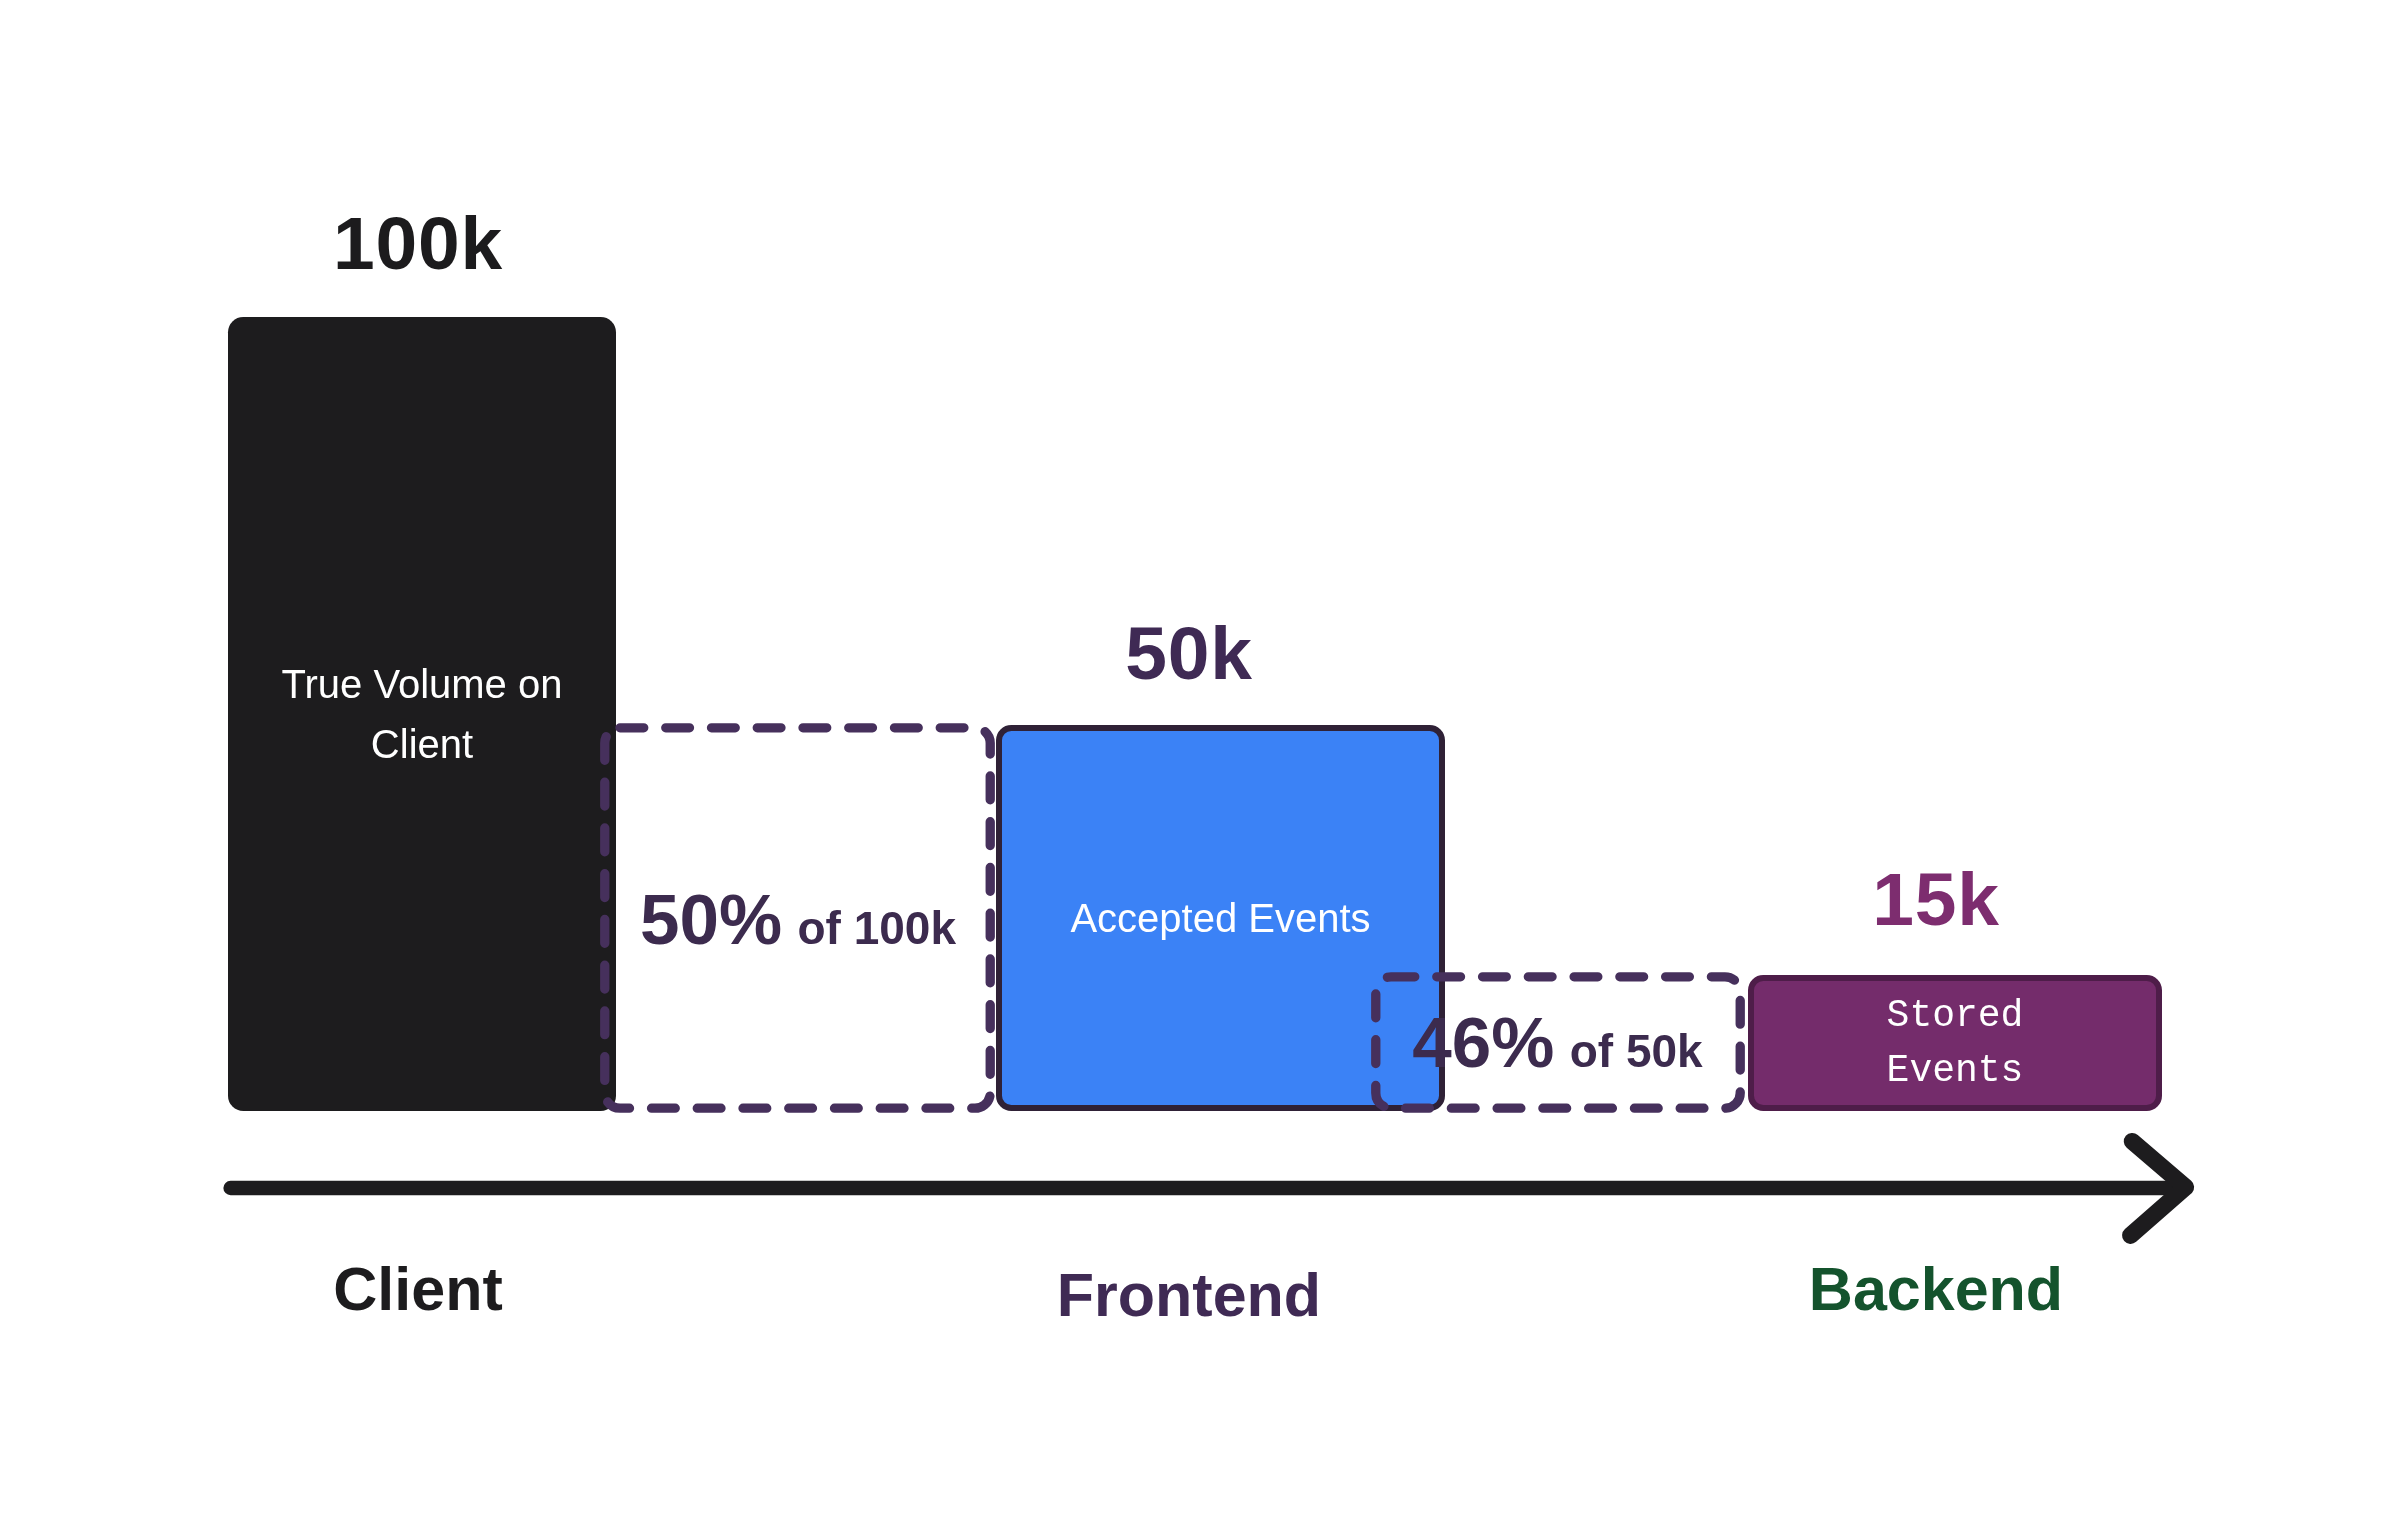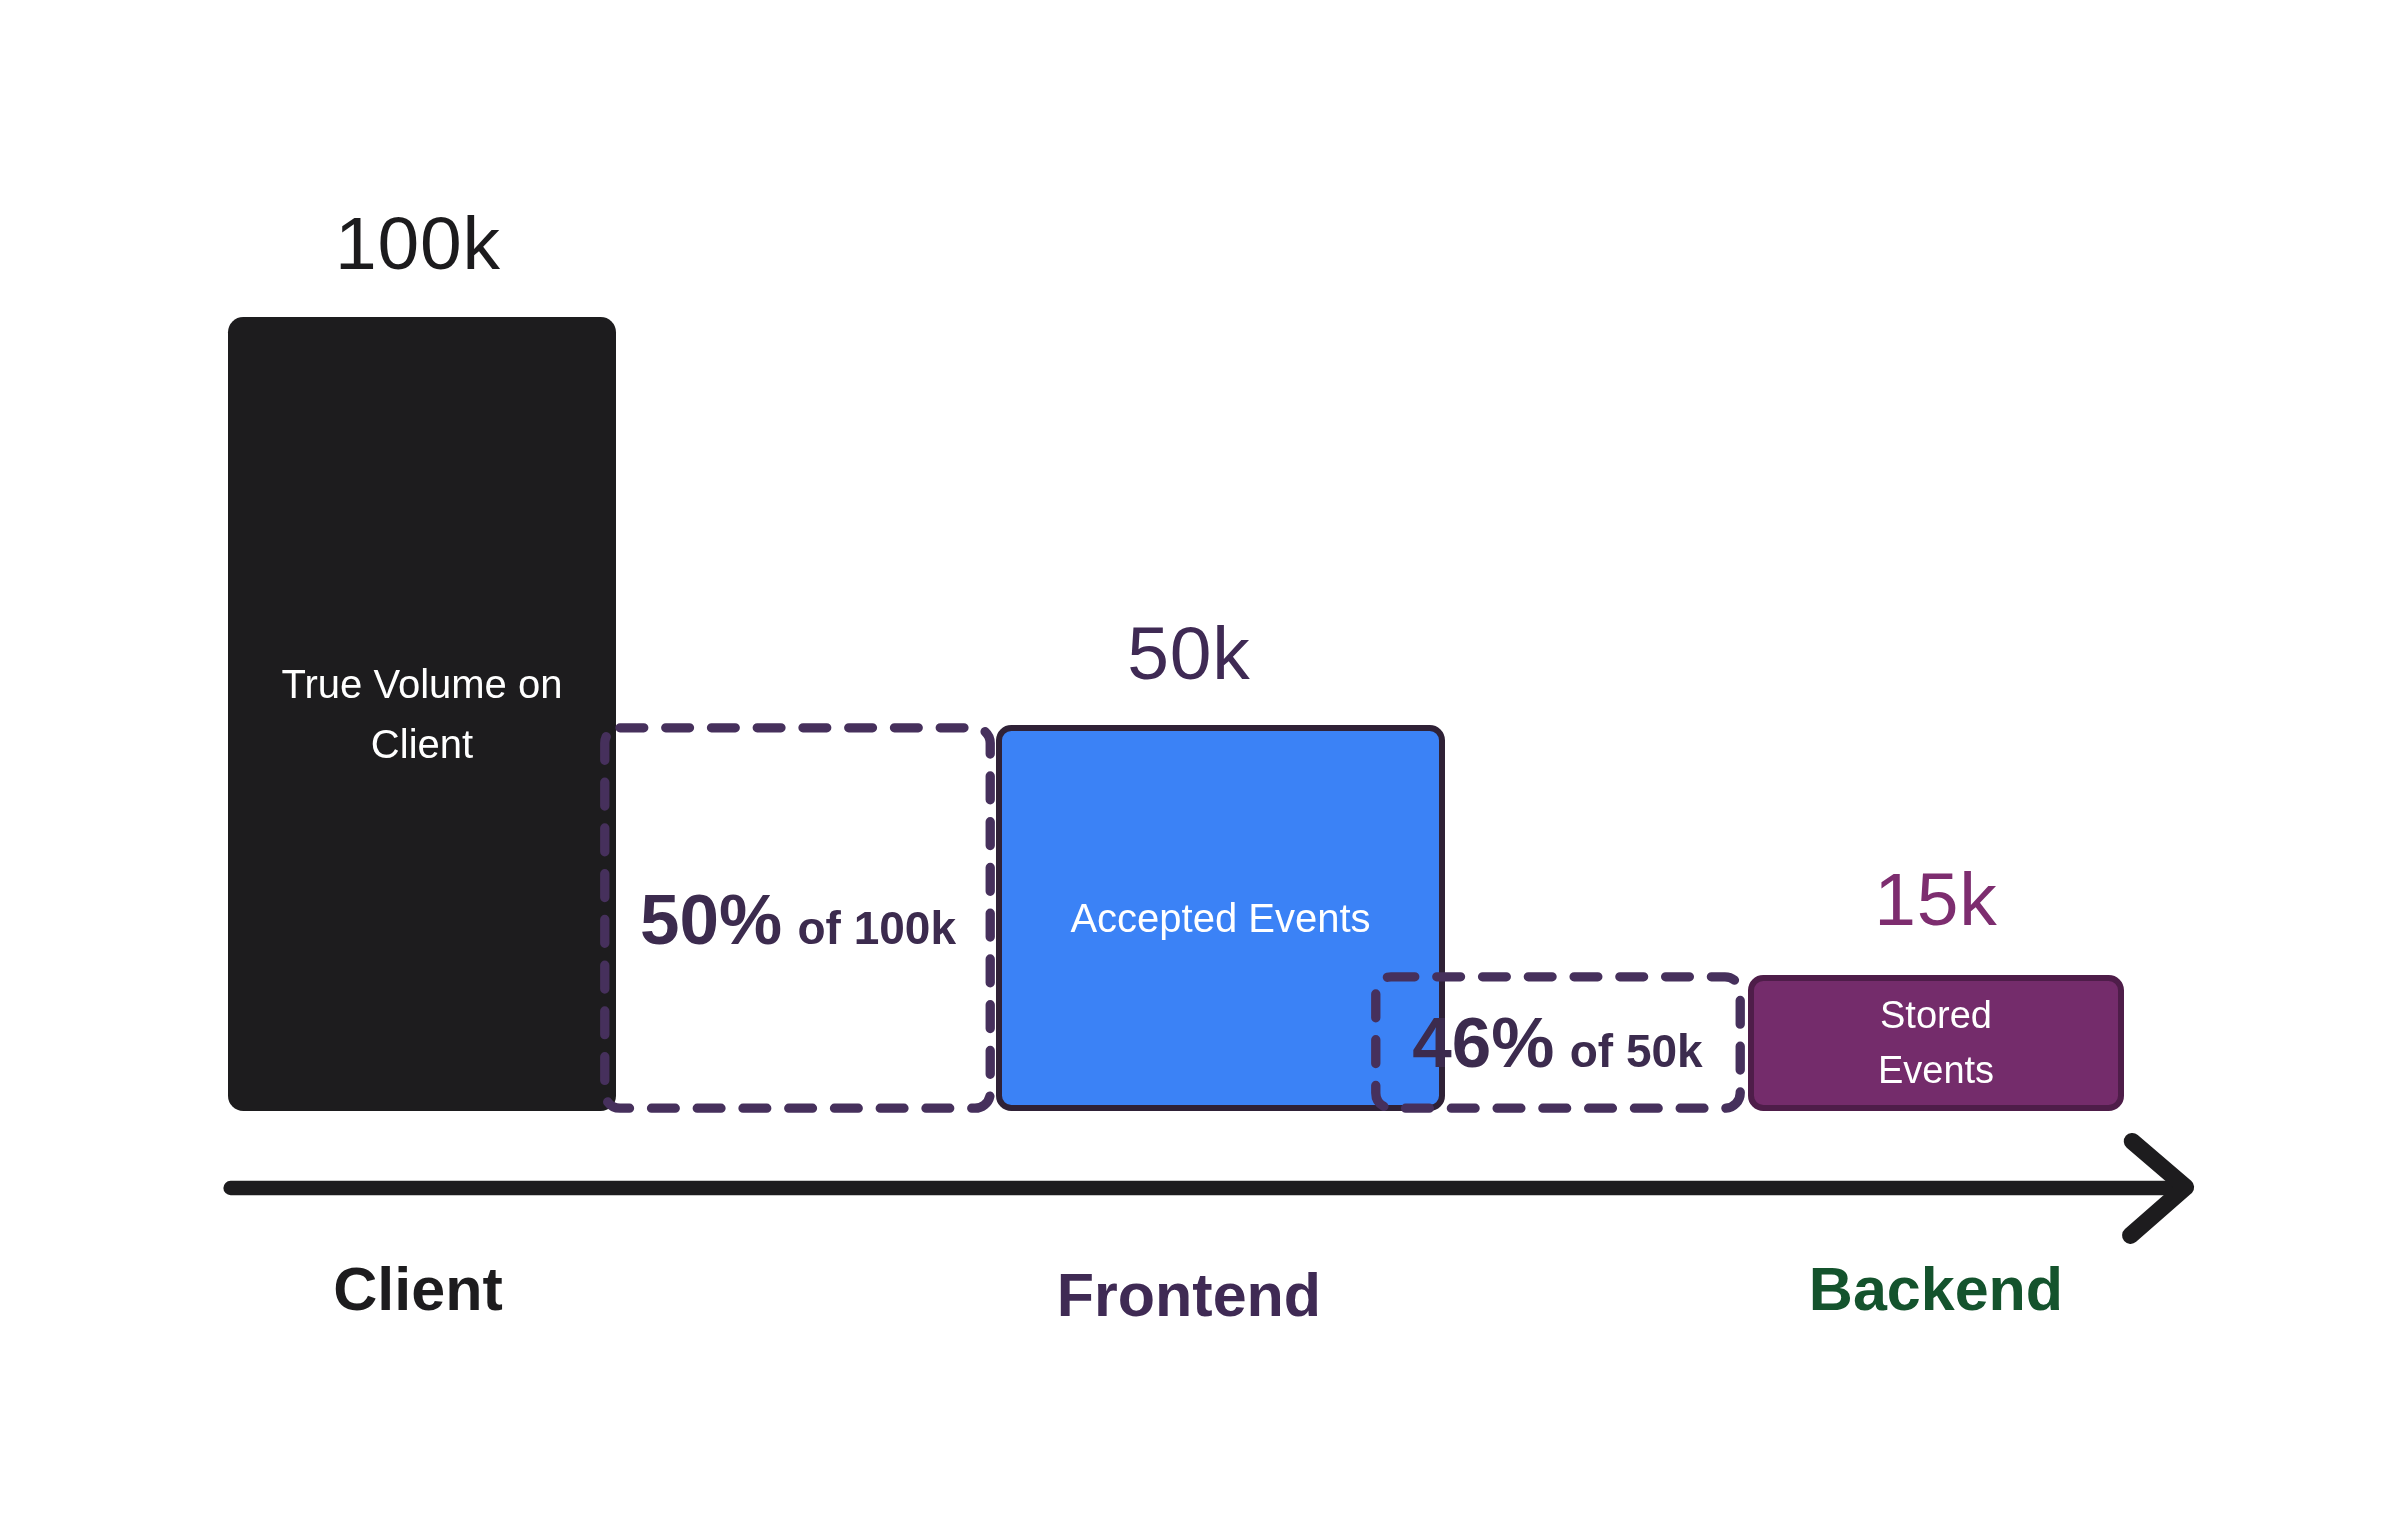--- a/index.html
+++ b/index.html
@@ -10,21 +10,21 @@
     background: #ffffff;
     font-family: "Liberation Sans", sans-serif;
     overflow: hidden;
   }
 
   
   .value-label {
     position: absolute;
     text-align: center;
     font-size: 75px;
-    font-weight: 400;
+    font-weight: 700;
     line-height: 1.05;
     letter-spacing: 0.8px;
   }
   #value-client  { left: 224px;  width: 388px; top: 204px; color: #1c1b1d; }
   #value-frontend{ left: 996px; width: 386px; top: 614px; color: #3f2a54; }
   #value-backend { left: 1748px; width: 376px; top: 860px; color: #7d2d6f; }
 
   
   .bar {
     position: absolute;
@@ -39,23 +39,24 @@
   #bar-client {
     left: 228px; top: 317px; width: 388px; height: 794px;
     background: #1d1c1e;
   }
   #bar-frontend {
     left: 996px; top: 725px; width: 449px; height: 386px;
     background: #3b82f6;
     border: 6.8px solid #2f2136;
   }
   #bar-backend {
-    left: 1748px; top: 975px; width: 376px; height: 136px;
+    left: 1748px; top: 975px; width: 414px; height: 136px;
     background: #742c6b;
     border: 6.8px solid #4e1d49;
+    font-family: Liberation Mono, monospace;
   }
   .bar-label {
     font-size: 40px;
     line-height: 1.5;
     font-weight: 400;
   }
   #bar-client .bar-label  { width: 297px; }
   #bar-frontend .bar-label{ width: 356px; }
   #bar-backend .bar-label { width: 204px; font-size: 38px; line-height: 1.45; }
 

